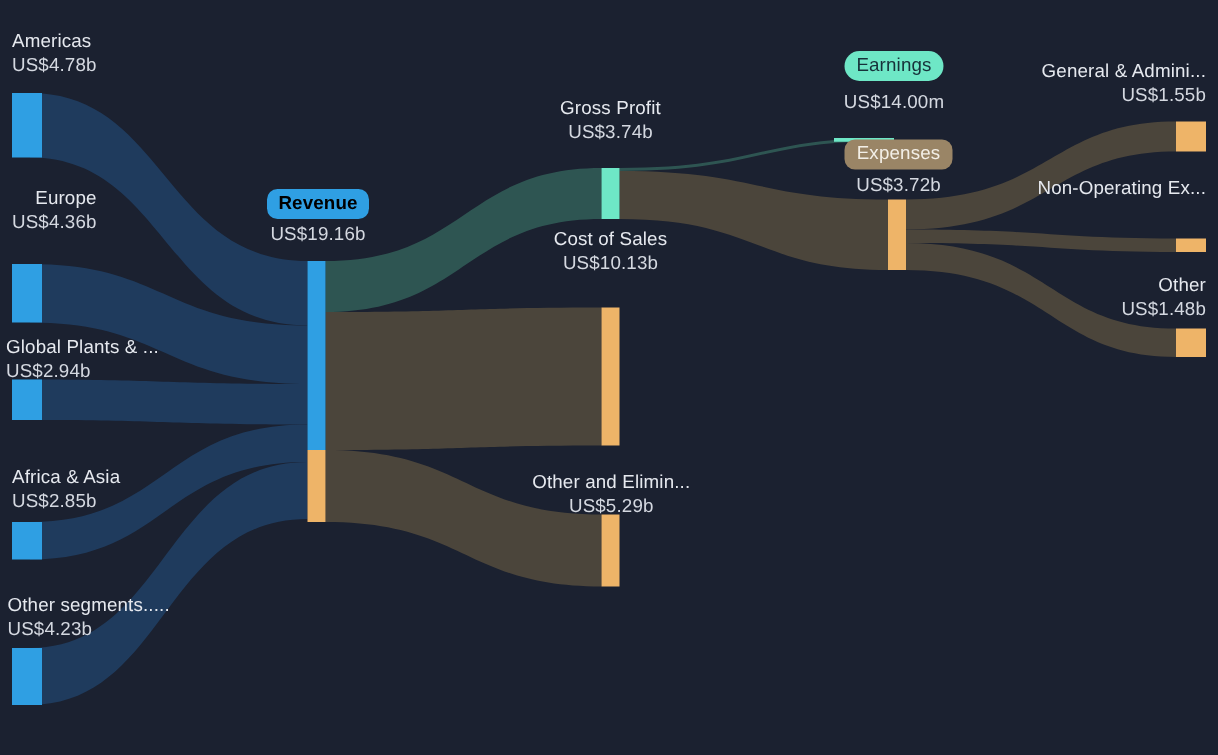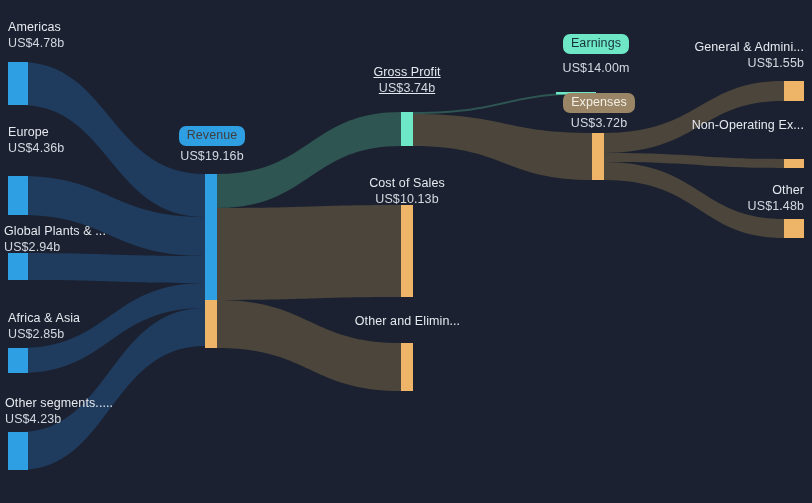--- a/index.html
+++ b/index.html
@@ -41,22 +41,22 @@
   .node-label.align-center { text-align: center; }
 
   .pill {
     display: inline-block;
     padding: 2px 8px 3px 8px;
     border-radius: 7px;
     font-size: 12.5px;
     line-height: 15px;
     color: #18202e;
   }
-  .pill-revenue  { background: #2f9fe3; color: #404040; }
-  .pill-earnings { background: #6ee7c6; color: #17313a; }
+  .pill-revenue  { background: #2f9fe3; color: #000000; font-weight: bold; }
+  .pill-earnings { background: #6ee7c6; color: #17313a; border-radius: 10px; }
   .pill-expenses { background: #9a8566; color: #f3efe7; }
 </style>
 </head>
 <body>
 
 <div id="sankey-root">
 
   <svg class="sankey-canvas" viewBox="0 0 812 503">
 
     <g>
@@ -110,21 +110,21 @@
       <rect x="784" y="159" width="20" height="9" fill="#eeb468"></rect>
       <rect x="784" y="219" width="20" height="19" fill="#eeb468"></rect>
     </g>
   </svg>
 
   <div class="node-label" style="left:8px; top:20px;">
     <span class="lbl-name">Americas</span>
     <span class="lbl-val">US$4.78b</span>
   </div>
 
-  <div class="node-label" style="left:8px; top:125px;">
+  <div class="node-label" style="left:8px; top:125px;text-align:right;">
     <span class="lbl-name">Europe</span>
     <span class="lbl-val">US$4.36b</span>
   </div>
 
   <div class="node-label" style="left:4px; top:224px;">
     <span class="lbl-name">Global Plants &amp; ...</span>
     <span class="lbl-val">US$2.94b</span>
   </div>
 
   <div class="node-label" style="left:8px; top:311px;">
@@ -137,32 +137,33 @@
     <span class="lbl-val">US$4.23b</span>
   </div>
 
   <div class="node-label align-center" style="left:172px; top:126px; width:80px;">
     <span class="lbl-name">
       <span class="pill pill-revenue">Revenue</span>
     </span>
     <span class="lbl-val" style="margin-top:3px;">US$19.16b</span>
   </div>
 
-  <div class="node-label align-center" style="left:352px; top:65px; width:110px;text-decoration:underline;">
+  <div class="node-label align-center" style="left:352px; top:65px; width:110px;">
     <span class="lbl-name">Gross Profit</span>
     <span class="lbl-val">US$3.74b</span>
   </div>
 
-  <div class="node-label align-center" style="left:347px; top:176px; width:120px;">
+  <div class="node-label align-center" style="left:347px; top:152px; width:120px;">
     <span class="lbl-name">Cost of Sales</span>
     <span class="lbl-val">US$10.13b</span>
   </div>
 
   <div class="node-label align-center" style="left:340px; top:314px; width:135px;">
     <span class="lbl-name">Other and Elimin...</span>
+    <span class="lbl-val">US$5.29b</span>
   </div>
 
   <div class="node-label align-center" style="left:540px; top:34px; width:112px;">
     <span class="lbl-name">
       <span class="pill pill-earnings">Earnings</span>
     </span>
     <span class="lbl-val" style="margin-top:7px;">US$14.00m</span>
   </div>
 
   <div class="node-label align-center" style="left:543px; top:93px; width:112px;">

